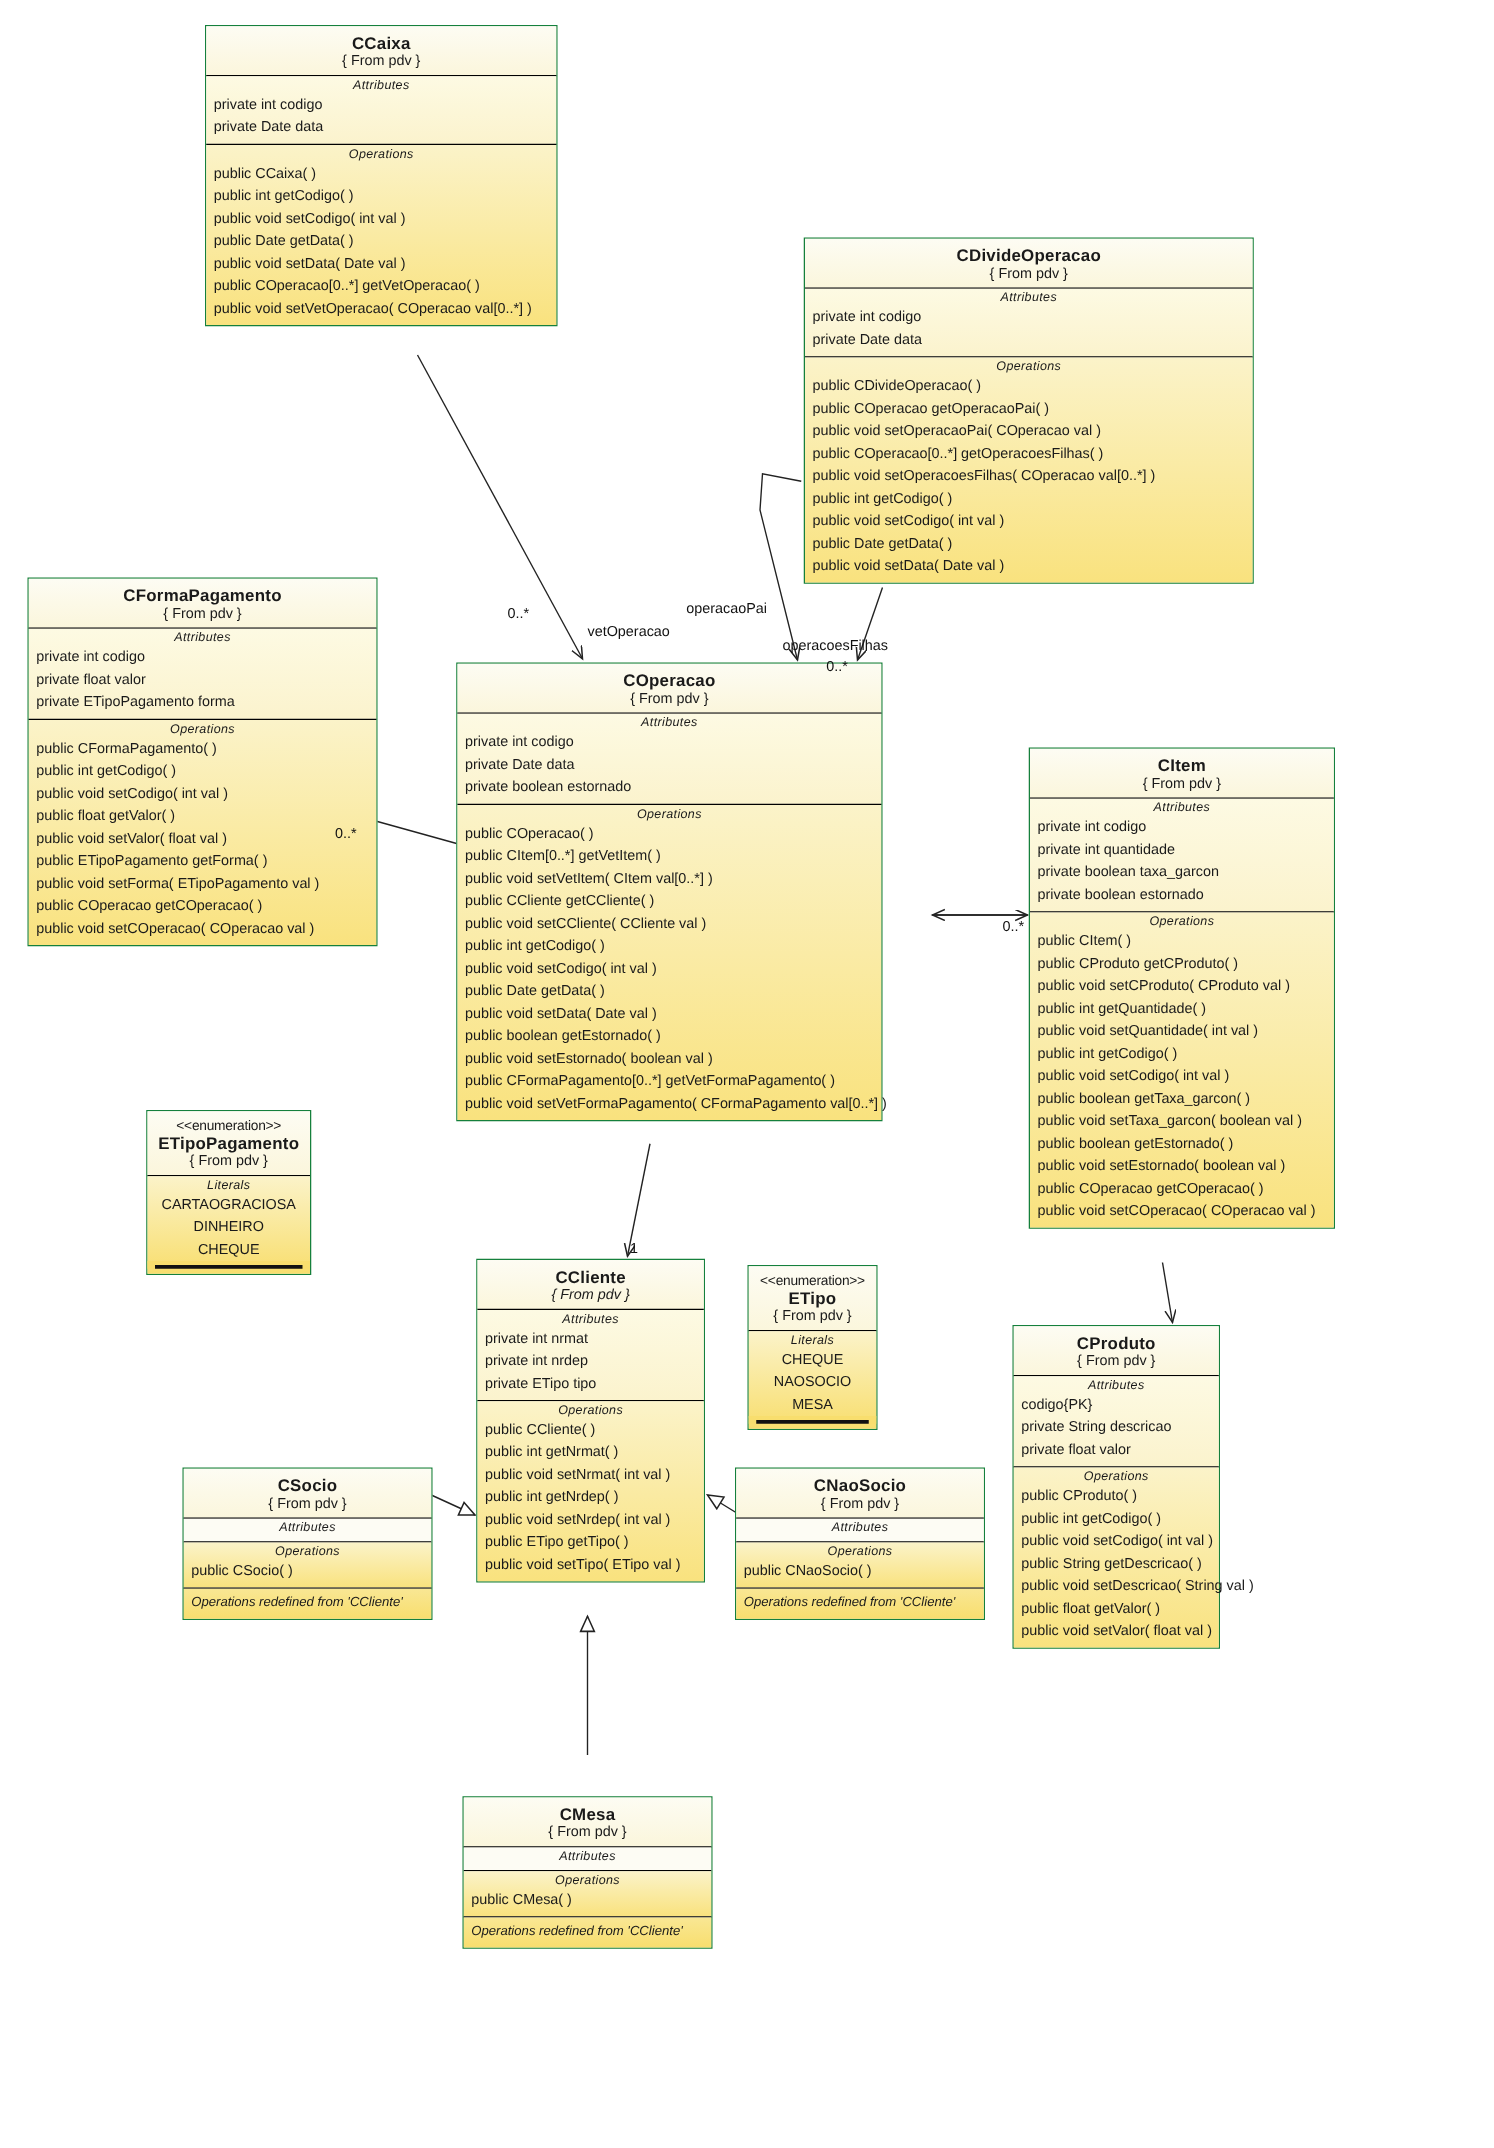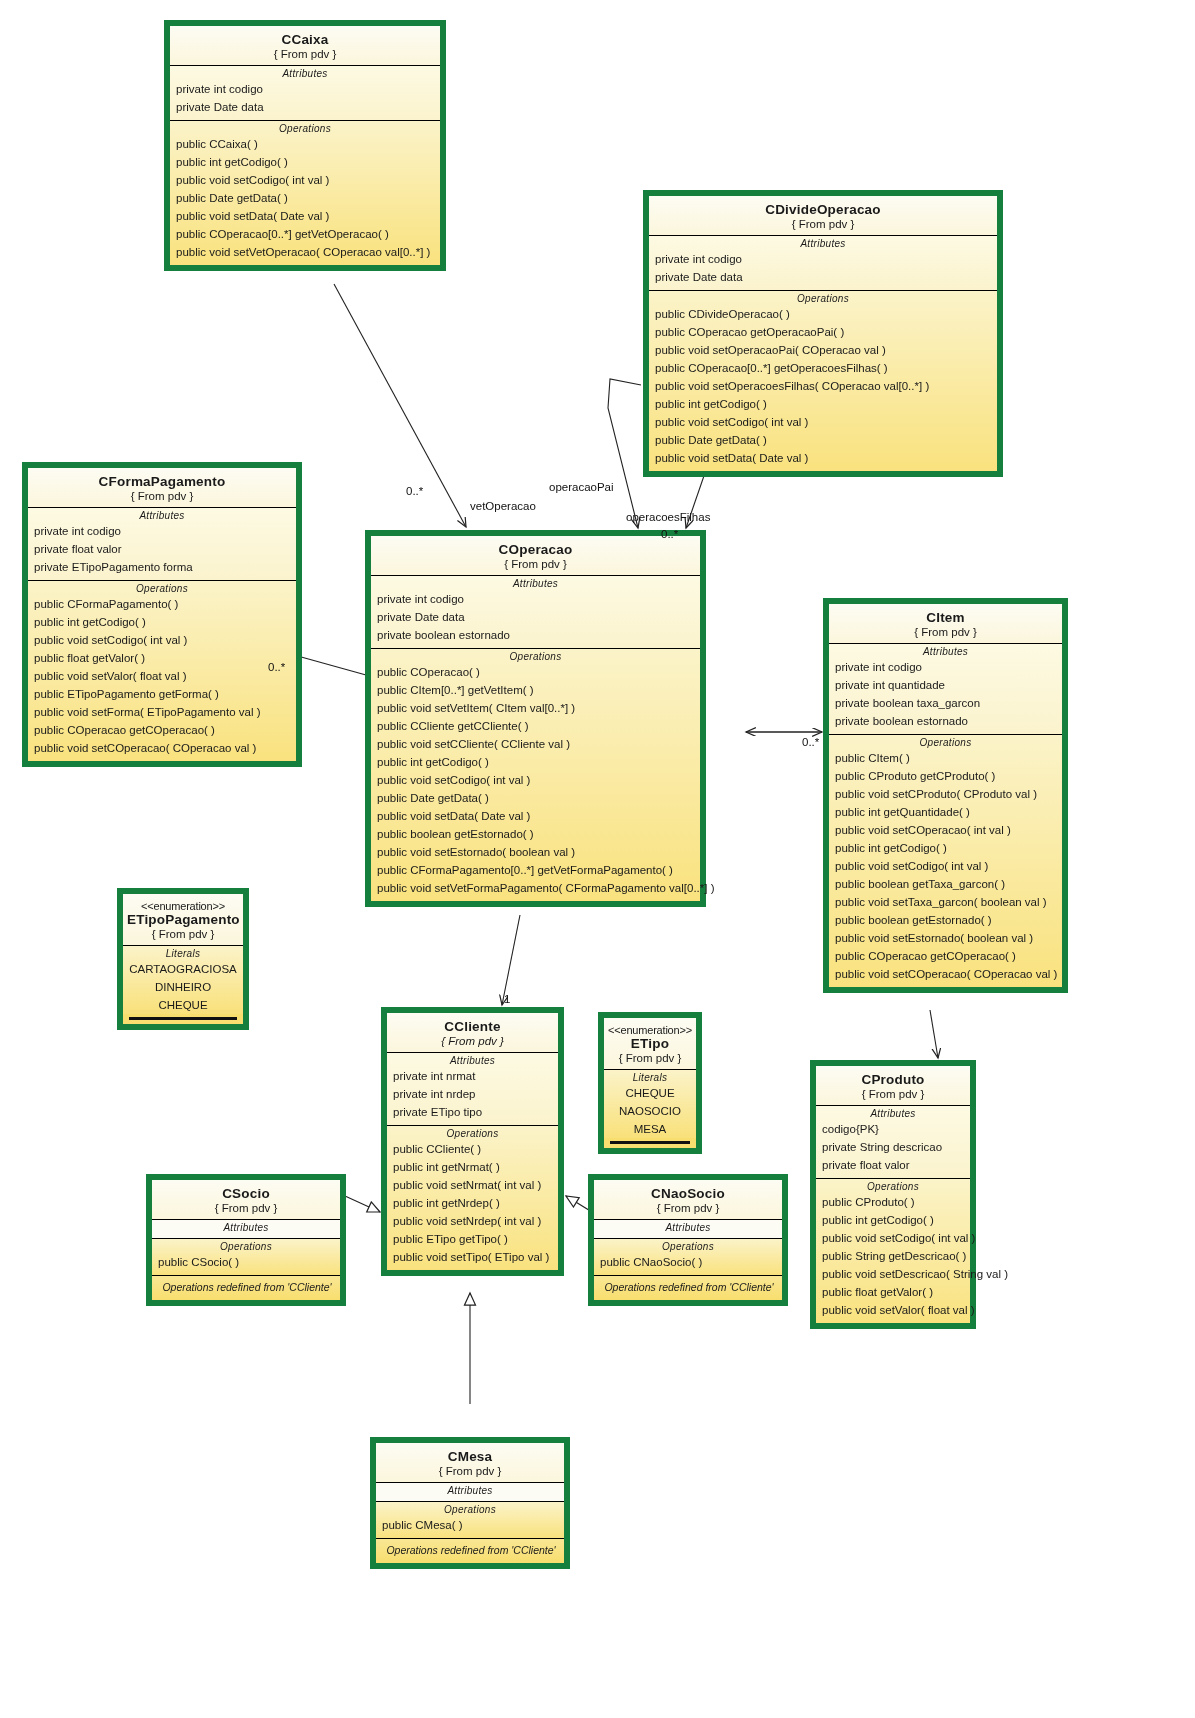--- a/index.html
+++ b/index.html
@@ -10,21 +10,21 @@
     background: #ffffff;
     font-family: "Liberation Sans", sans-serif;
     position: relative;
     overflow: hidden;
   }
   #canvas { position:absolute; inset:0; }
   svg.links { position:absolute; left:0; top:0; width:1195px; height:1718px; pointer-events:none; }
 
   .uclass {
     position: absolute;
-    border: 6px solid #15803d;
+    border: 1px solid #15803d;
     background: #fdfbee;
     font-size: 11.5px;
     color: #1a1a1a;
   }
   .hdr {
     background: linear-gradient(to bottom, #fdfcf3, #fbf6dc);
     padding: 6px 4px 5px 4px;
     text-align: center;
     border-bottom: 1px solid #000;
   }
@@ -45,21 +45,21 @@
     letter-spacing: 0.3px;
     margin-bottom: 1px;
   }
   .mem {
     padding: 1px 4px 1px 6px;
     font-size: 11.5px;
     white-space: nowrap;
     line-height: 16px;
   }
   .mem.center { text-align:center; padding-left:0; padding-right:0; }
-  .mem.note { font-style: italic; font-size: 10.5px; text-align:center; }
+  .mem.note { font-style: italic; font-size: 10.5px; text-align:left; }
 
   
   .attrs { background: linear-gradient(to bottom, #fdfae3, #fbf3cd); }
   .ops   { background: linear-gradient(to bottom, #fbf3c9, #f9e27e); }
   .lits  { background: linear-gradient(to bottom, #fbf3c9, #f8de6e); }
   .plain { background: #fdfcf4; }
   .ops-end { background: linear-gradient(to bottom, #f9e794, #f8de6e); }
 
   .enumbar {
     height: 6px;
@@ -245,21 +245,21 @@
       <div class="mem">private int quantidade</div>
       <div class="mem">private boolean taxa_garcon</div>
       <div class="mem">private boolean estornado</div>
     </div>
     <div class="sect ops">
       <div class="sect-title">Operations</div>
       <div class="mem">public CItem( )</div>
       <div class="mem">public CProduto  getCProduto( )</div>
       <div class="mem">public void  setCProduto( CProduto val )</div>
       <div class="mem">public int  getQuantidade( )</div>
-      <div class="mem">public void  setCOperacao( int val )</div>
+      <div class="mem">public void  setQuantidade( int val )</div>
       <div class="mem">public int  getCodigo( )</div>
       <div class="mem">public void  setCodigo( int val )</div>
       <div class="mem">public boolean  getTaxa_garcon( )</div>
       <div class="mem">public void  setTaxa_garcon( boolean val )</div>
       <div class="mem">public boolean  getEstornado( )</div>
       <div class="mem">public void  setEstornado( boolean val )</div>
       <div class="mem">public COperacao  getCOperacao( )</div>
       <div class="mem">public void  setCOperacao( COperacao val )</div>
     </div>
   </div>

